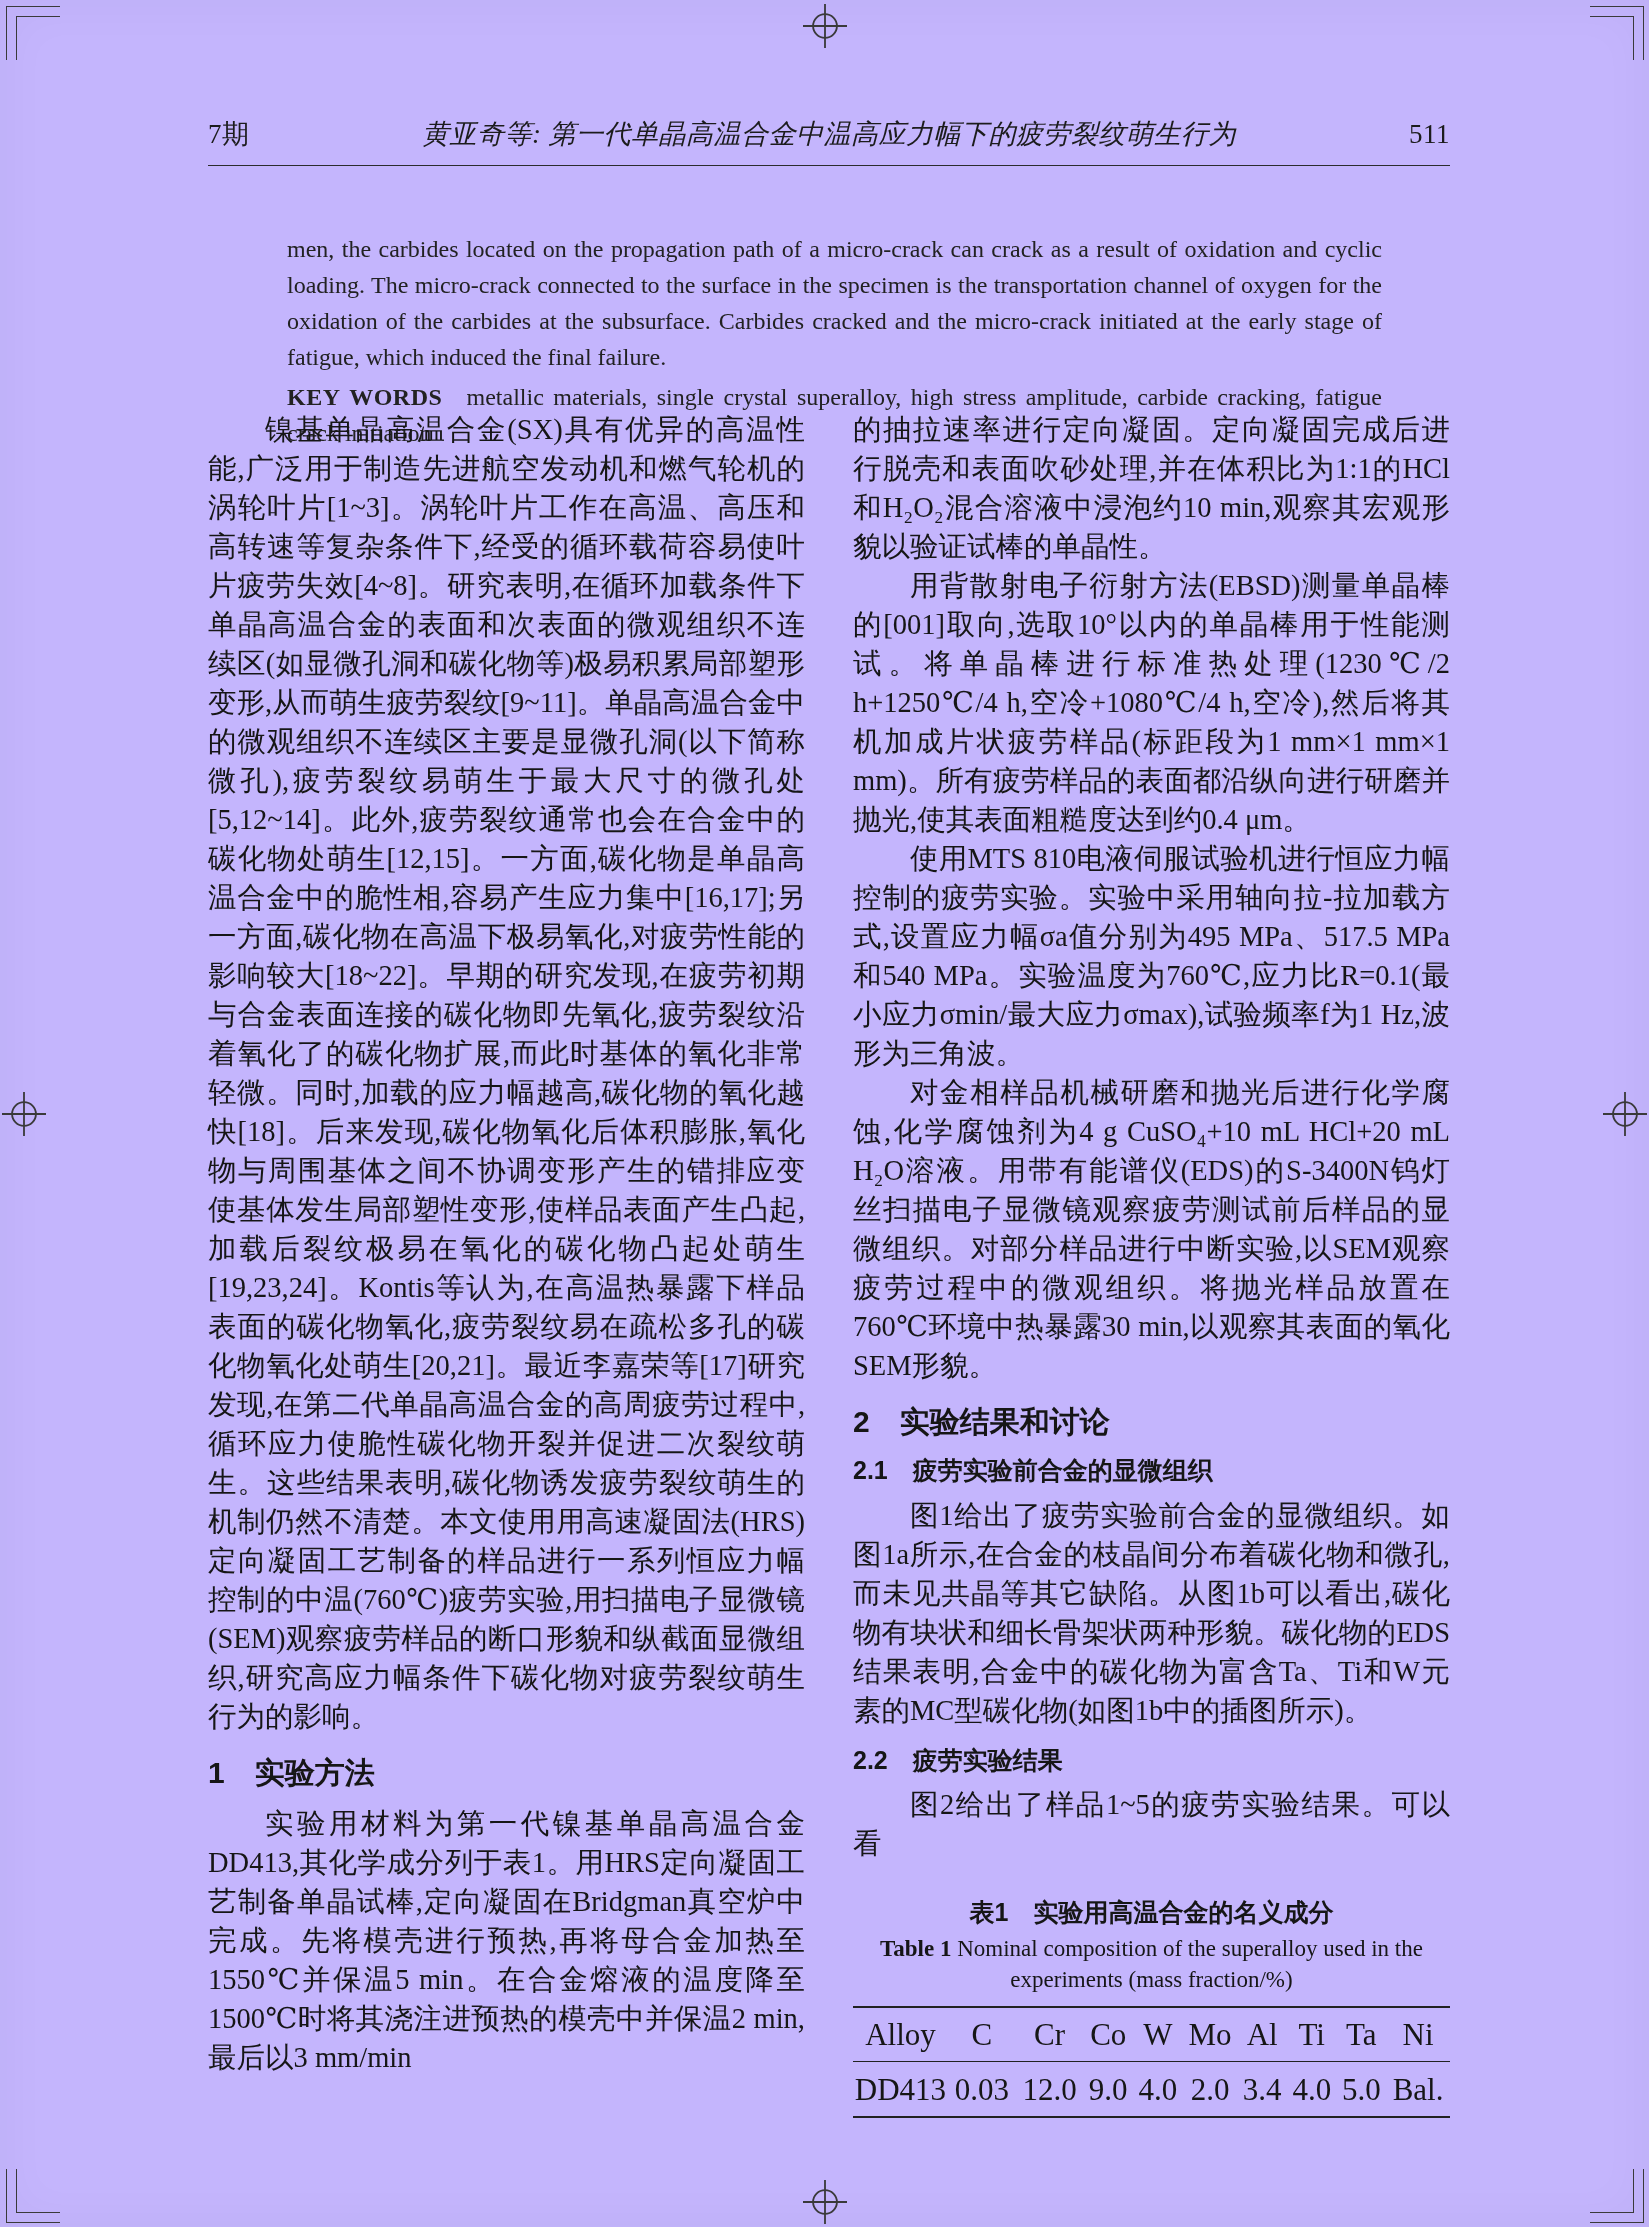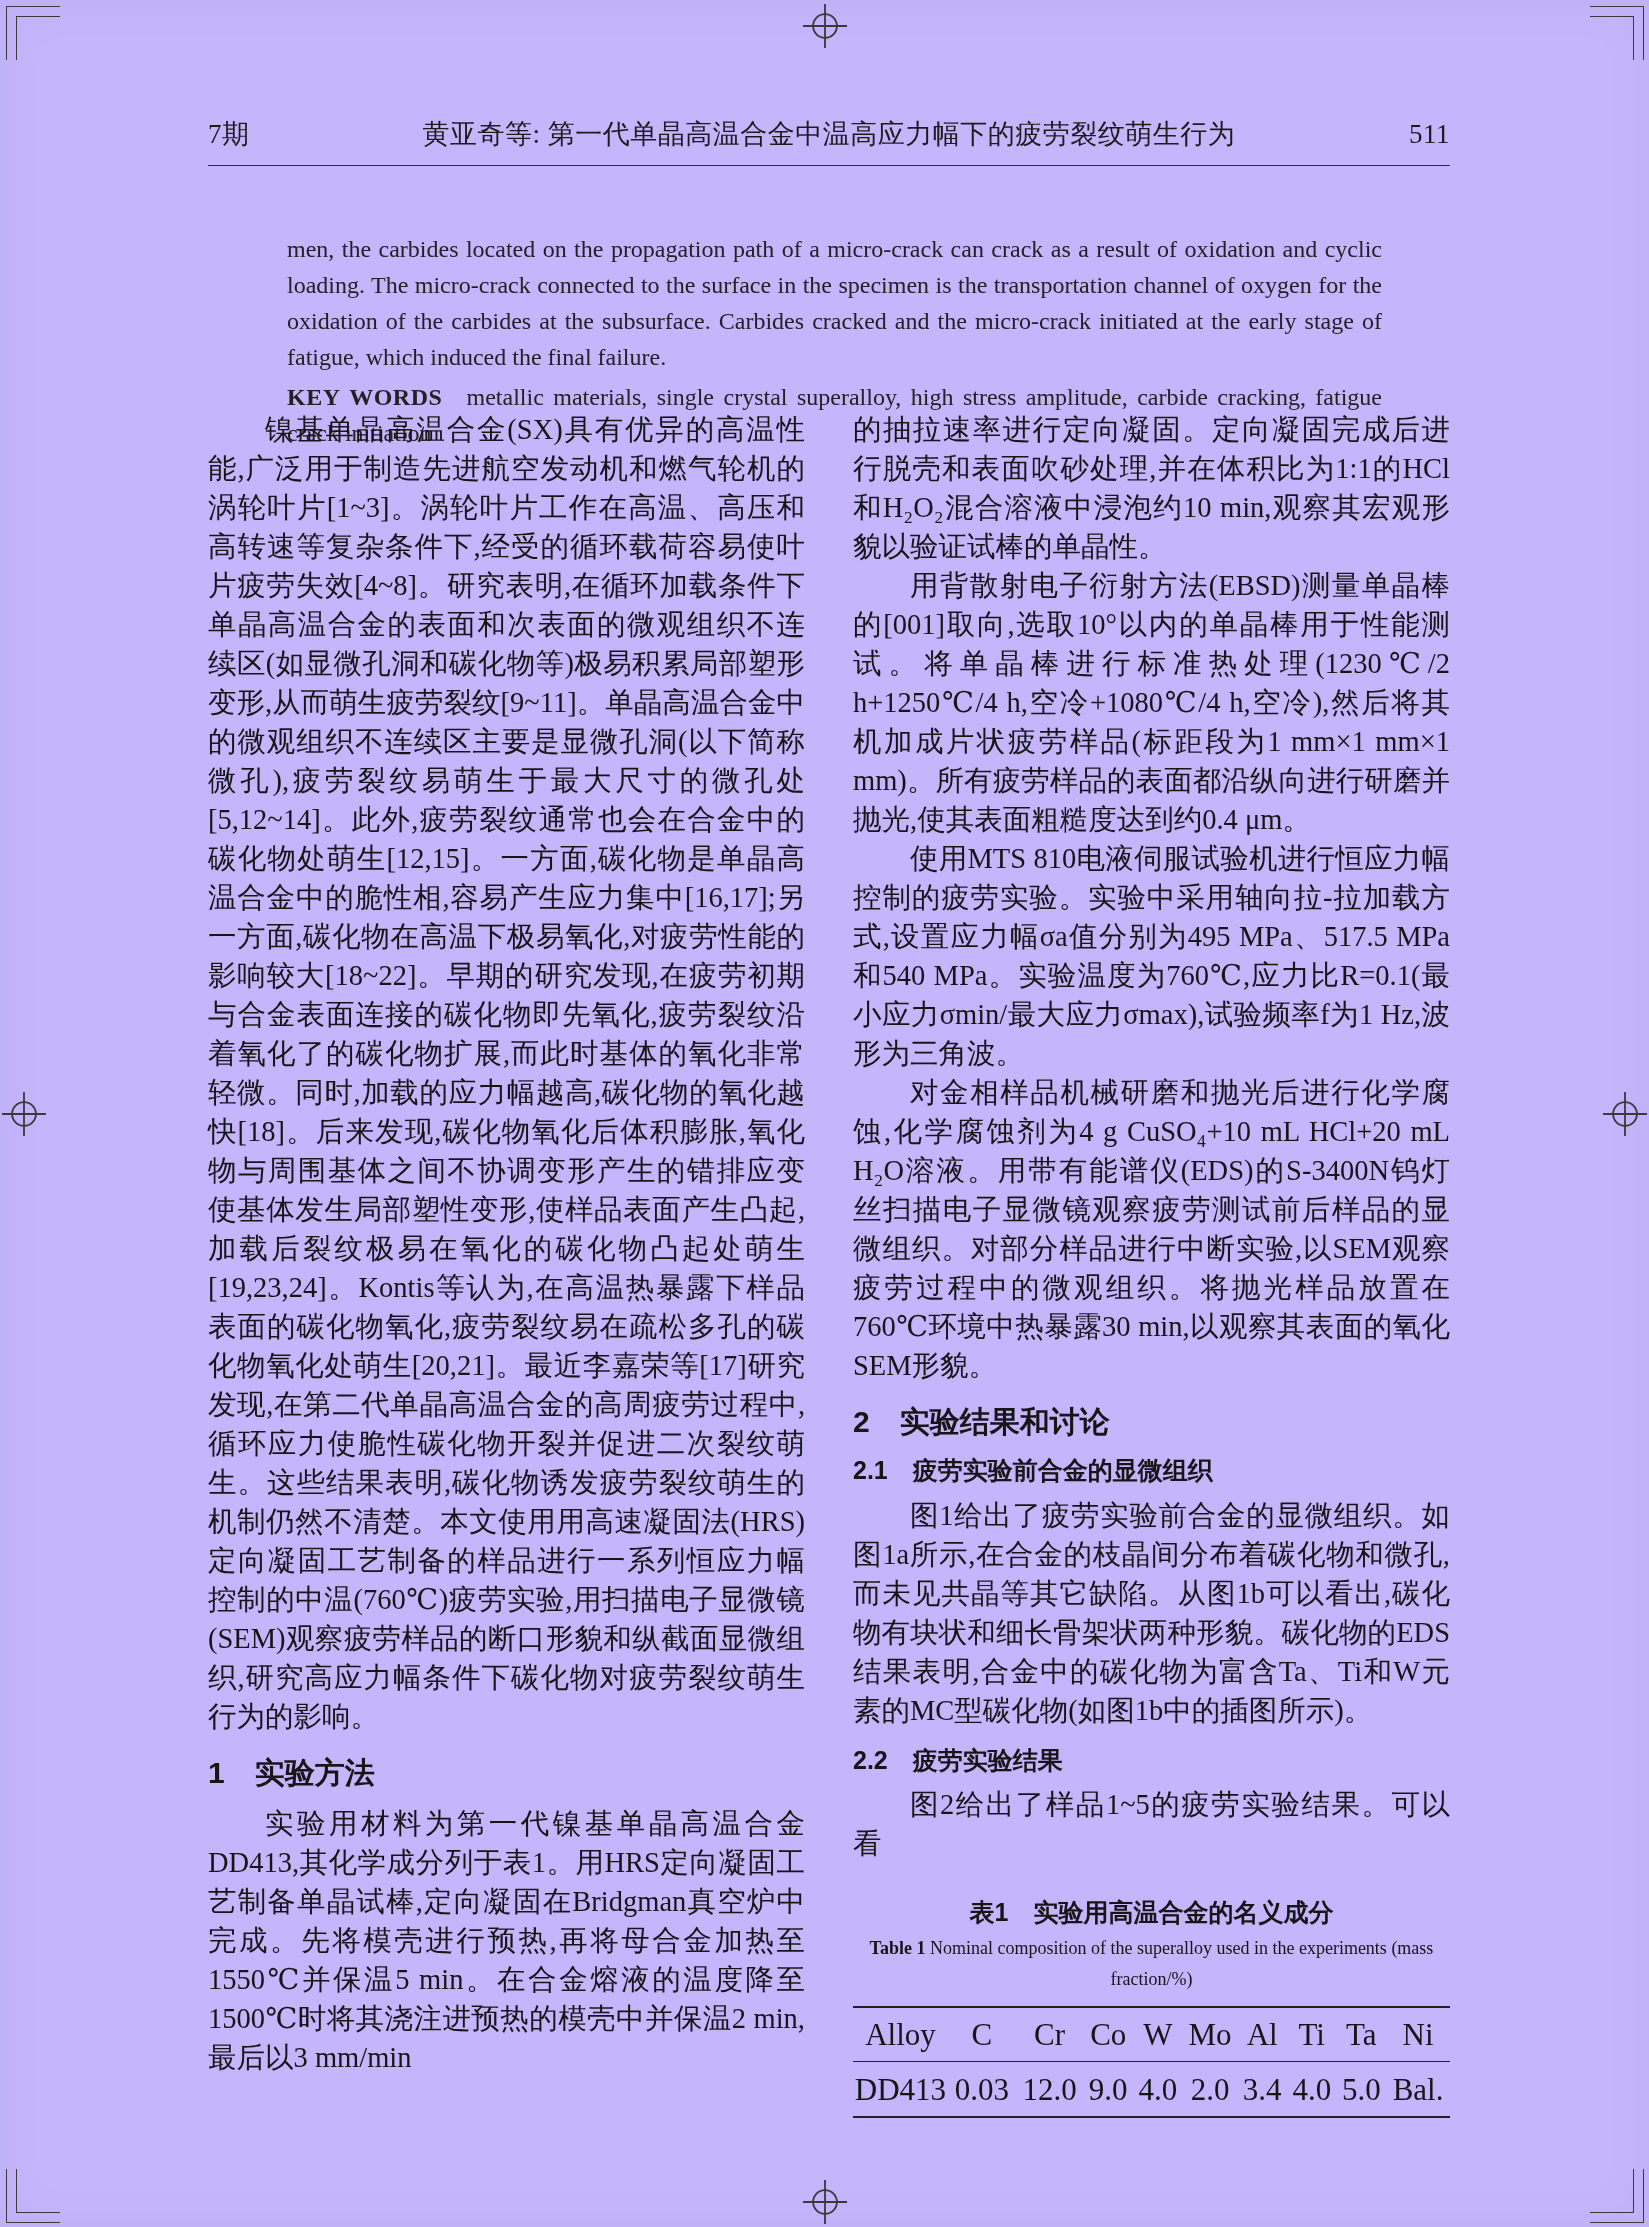--- a/index.html
+++ b/index.html
@@ -29,21 +29,21 @@
   .br::after  { right:10px; bottom:10px; width:43px; height:43px; border-right-width:1.8px; border-bottom-width:1.8px; }
 
   
   .running-head {
     position:absolute; left:208px; top:116px; width:1242px;
     display:flex; align-items:baseline;
     font-size:27px; letter-spacing:0.5px;
     border-bottom:1.8px solid #2c2c2c; padding-bottom:13px;
   }
   .running-head .issue { width:156px; }
-  .running-head .rtitle { flex:1; text-align:center; }
+  .running-head .rtitle { flex:1; text-align:center;font-style:italic; }
   .running-head .pageno { width:156px; text-align:right; }
 
   
   .abstract {
     position:absolute; left:287px; top:231px; width:1095px;
     font-size:24px; line-height:36px; text-align:justify; color:#222;
   }
   .abstract .kw { margin-top:3.7px; }
   .abstract .kw b { letter-spacing:0.5px; }
   .abstract .kw span { margin-left:14.7px; }
@@ -64,21 +64,21 @@
     font-family:"Liberation Sans","DejaVu Sans",sans-serif;
     font-size:25px; font-weight:bold; margin:13px 0 7.3px; line-height:35px;
   }
 
   
   .tablewrap { margin-top:33px; }
   .cap-zh {
     font-family:"Liberation Sans","DejaVu Sans",sans-serif;
     font-weight:bold; font-size:25px; text-align:center; line-height:33px;
   }
-  .cap-en { font-size:18px; line-height:31px; text-align:center; margin:3.7px 9.2px 11px; }
+  .cap-en { font-size:23px; line-height:31px; text-align:center; margin:3.7px 9.2px 11px; }
   .tablewrap table {
     width:100%; border-collapse:collapse; font-size:31px;
     border-top:2.8px solid #222; border-bottom:2.8px solid #222;
   }
   .tablewrap th {
     font-weight:normal; padding:7.3px 1.8px; text-align:center;
     border-bottom:1.4px solid #222;
   }
   .tablewrap td { padding:7.3px 1.8px; text-align:center; }
   .tablewrap th:first-child, .tablewrap td:first-child { width:13%; }

